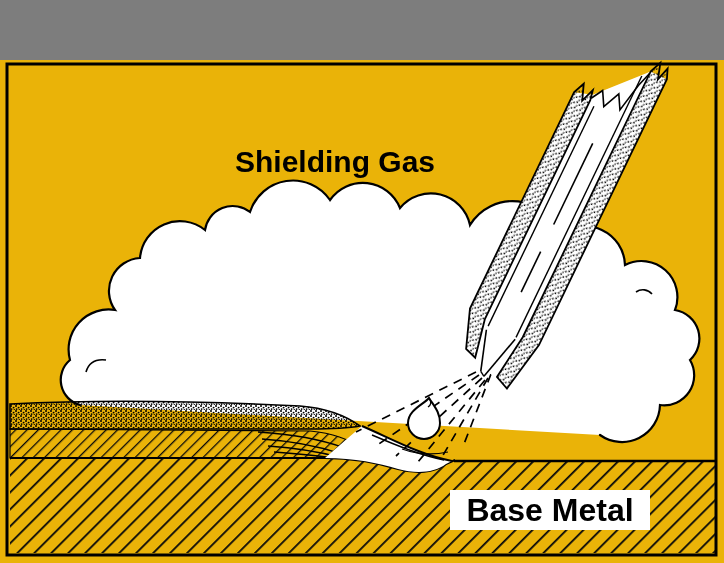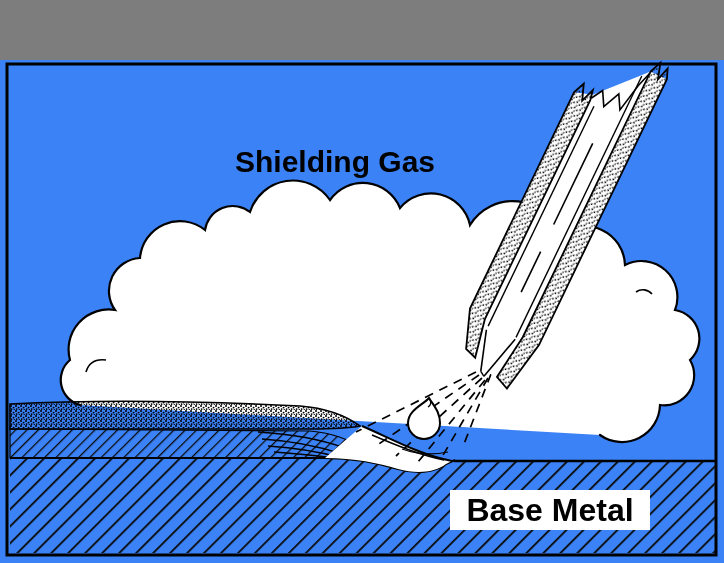--- a/index.html
+++ b/index.html
@@ -1,20 +1,20 @@
 <!DOCTYPE html>
 <html><head>
 <meta charset="utf-8">
 <style>
   html, body { margin: 0; padding: 0; background: #ffffff; }
   .page {
     position: relative;
     width: 724px;
     height: 563px;
-    background: #3b82f6;
+    background: #eab308;
     overflow: hidden;
     font-family: "Liberation Sans", sans-serif;
   }
   .top-bar {
     position: absolute;
     left: 0; top: 0;
     width: 724px; height: 60px;
     background: #7d7d7d;
   }
   .diagram-wrap {

